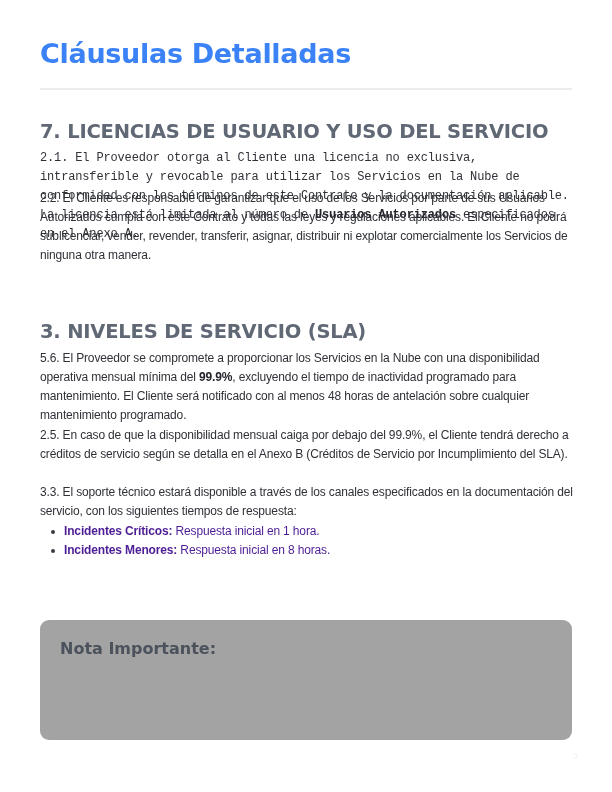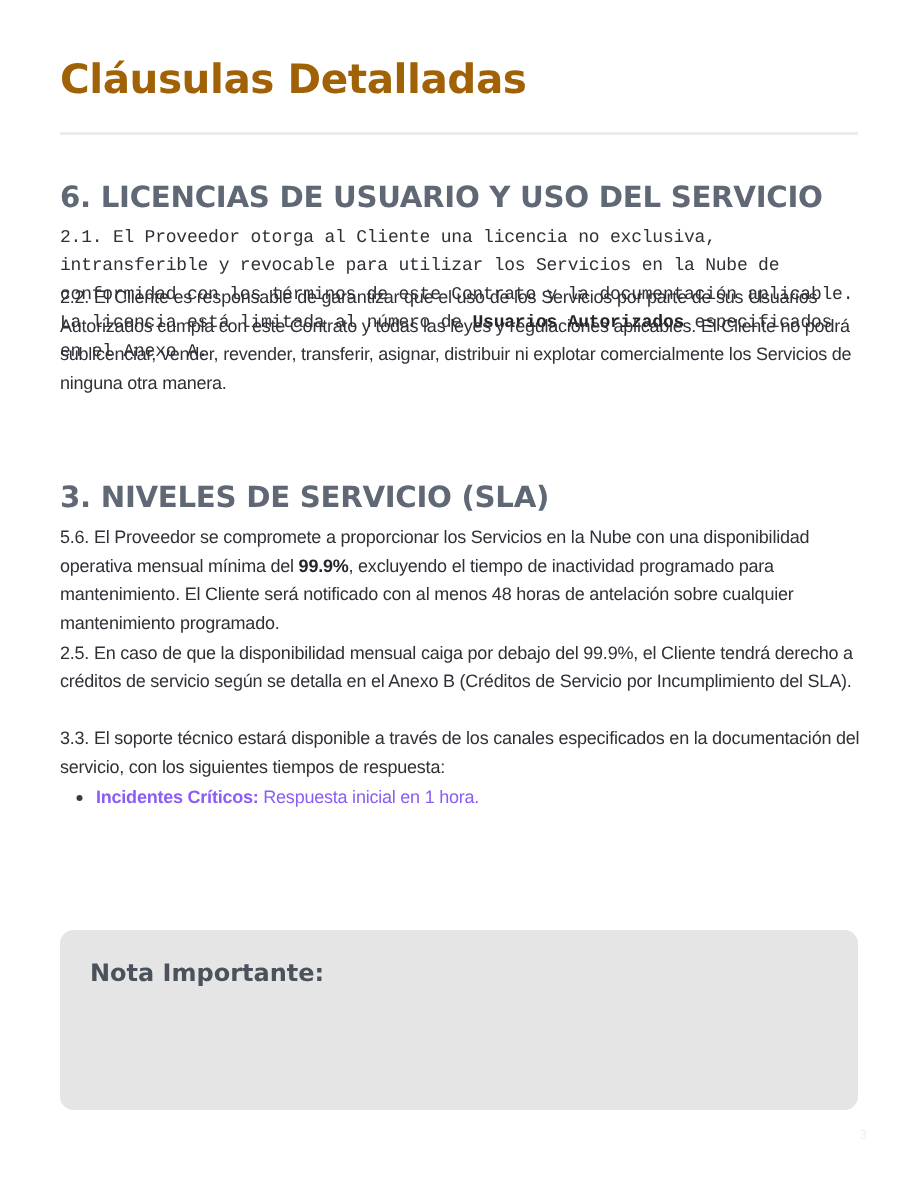--- a/index.html
+++ b/index.html
@@ -8,70 +8,71 @@
     background: #ffffff;
     position: relative;
     font-family: "Liberation Sans", sans-serif;
     color: #2b2d33;
   }
   .page { position: absolute; left: 40px; top: 0; width: 532px; }
   .title {
     position: absolute; left: 0; top: 38px;
     font-family: "DejaVu Sans", sans-serif;
     font-weight: bold; font-size: 27px; letter-spacing: -0.3px;
-    color: #a16207; margin: 0;
+    color: #3b82f6; margin: 0;
   }
   .rule { position: absolute; left: 0; top: 88px; width: 532px; height: 2px; background: #ececee; }
   .h2 {
     position: absolute; left: 0;
     font-family: "DejaVu Sans", sans-serif; font-weight: bold;
     font-size: 19.5px; color: #5f6874; margin: 0; letter-spacing: -0.2px;
     white-space: nowrap;
   }
   .para {
     position: absolute; left: 0; width: 534px;
     font-size: 12px; line-height: 19px; color: #2f3137; margin: 0;
     letter-spacing: -0.15px;
   }
   .para b { color: #23252a; }
-  ul.bullets { position: absolute; left: 0; top: 522px; margin: 0; padding: 0 0 0 24px; list-style: none; font-size: 12px; line-height: 19px; color: #8b5cf6; letter-spacing: -0.15px;}
+  ul.bullets { position: absolute; left: 0; top: 522px; margin: 0; padding: 0 0 0 24px; list-style: none; font-size: 12px; line-height: 19px; color: #4c1d95; letter-spacing: -0.15px;}
   ul.bullets li { position: relative; }
   ul.bullets li::before { content: ""; position: absolute; left: -13px; top: 8px; width: 4px; height: 4px; border-radius: 50%; background: #3a3c42; }
   .note {
     position: absolute; left: 0; top: 620px; width: 532px; height: 120px;
-    background: #e5e5e5; border-radius: 9px;
+    background: #a3a3a3; border-radius: 9px;
   }
   .note-title {
     position: absolute; left: 20px; top: 19px;
     font-family: "DejaVu Sans", sans-serif; font-size: 16px; color: #4b525c; margin: 0;
   }
   .note-text {
     position: absolute; left: 20px; top: 50px; width: 480px;
     font-size: 10.5px; line-height: 15px; color: #44474d; margin: 0; letter-spacing: -0.1px;
   }
   .page-num { position: absolute; left: 573px; top: 751px; font-size: 9px; color: #f0f0f2; }
 </style>
 </head>
 <body>
 
 <div class="page">
   <h1 class="title">Cláusulas Detalladas</h1>
   <div class="rule"></div>
 
-  <h2 class="h2" style="top:120px;">6. LICENCIAS DE USUARIO Y USO DEL SERVICIO</h2>
+  <h2 class="h2" style="top:120px;">7. LICENCIAS DE USUARIO Y USO DEL SERVICIO</h2>
   <p class="para" style="top:149px;font-family:Liberation Mono, monospace;"><span>2.1. El Proveedor otorga al Cliente una licencia no exclusiva, intransferible y revocable para utilizar los Servicios en la Nube de conformidad con los términos de este Contrato y la documentación aplicable. La licencia está limitada al número de </span><b>Usuarios Autorizados</b><span> especificados en el Anexo A.</span></p>
   <p class="para" style="top:189px;">2.2. El Cliente es responsable de garantizar que el uso de los Servicios por parte de sus Usuarios Autorizados cumpla con este Contrato y todas las leyes y regulaciones aplicables. El Cliente no podrá sublicenciar, vender, revender, transferir, asignar, distribuir ni explotar comercialmente los Servicios de ninguna otra manera.</p>
 
   <h2 class="h2" style="top:320px;">3. NIVELES DE SERVICIO (SLA)</h2>
   <p class="para" style="top:349px;"><span>5.6. El Proveedor se compromete a proporcionar los Servicios en la Nube con una disponibilidad operativa mensual mínima del </span><b>99.9%</b><span>, excluyendo el tiempo de inactividad programado para mantenimiento. El Cliente será notificado con al menos 48 horas de antelación sobre cualquier mantenimiento programado.</span></p>
   <p class="para" style="top:426px;">2.5. En caso de que la disponibilidad mensual caiga por debajo del 99.9%, el Cliente tendrá derecho a créditos de servicio según se detalla en el Anexo B (Créditos de Servicio por Incumplimiento del SLA).</p>
   <p class="para" style="top:483px;">3.3. El soporte técnico estará disponible a través de los canales especificados en la documentación del servicio, con los siguientes tiempos de respuesta:</p>
 
   <ul class="bullets">
     <li><b>Incidentes Críticos:</b><span> Respuesta inicial en 1 hora.</span></li>
+    <li><b>Incidentes Menores:</b><span> Respuesta inicial en 8 horas.</span></li>
   </ul>
 
   <div class="note">
     <h3 class="note-title">Nota Importante:</h3>
   </div>
 </div>
 
 <div class="page-num">3</div>
 
 </body></html>

